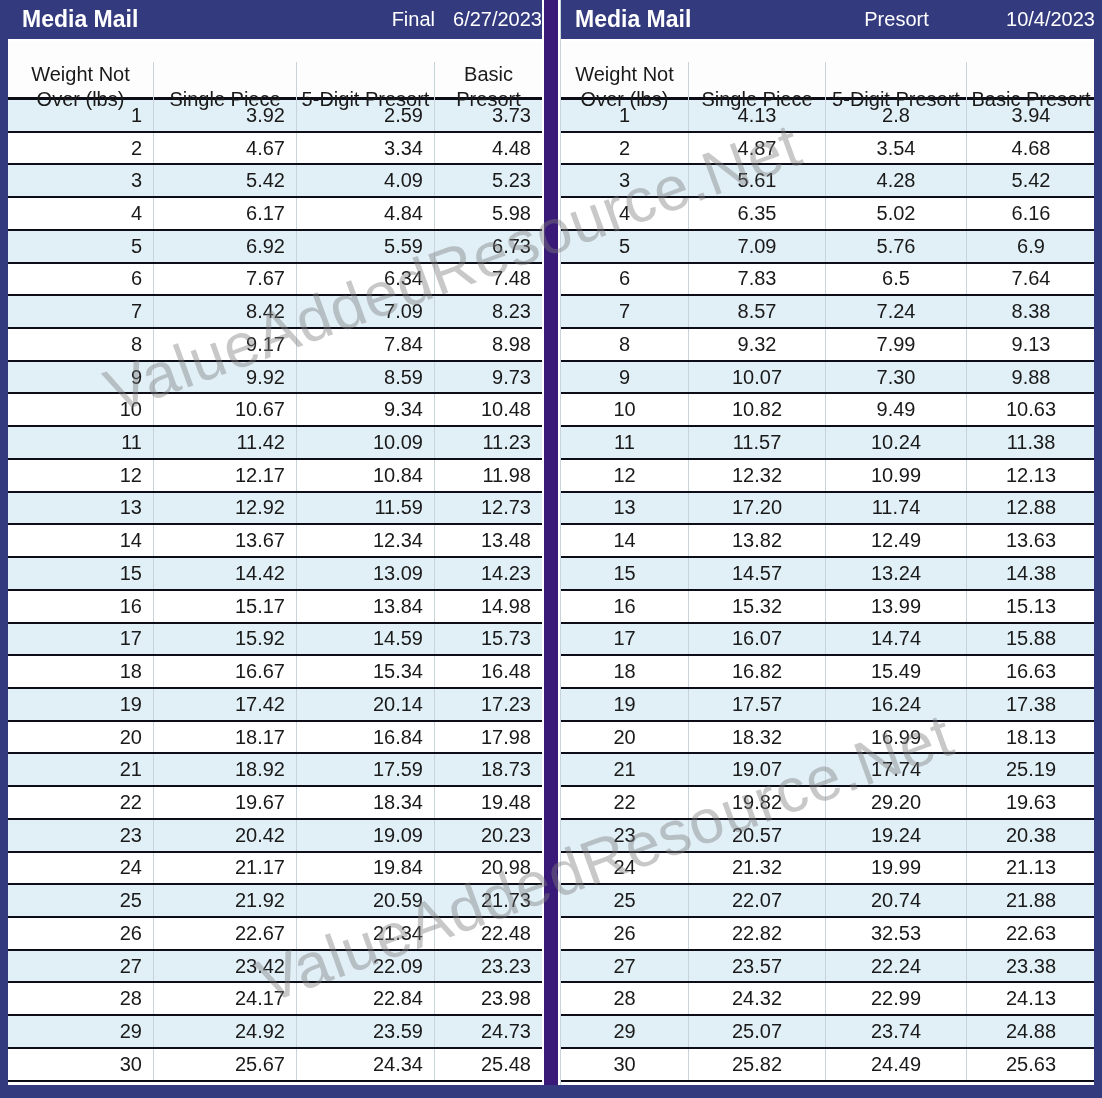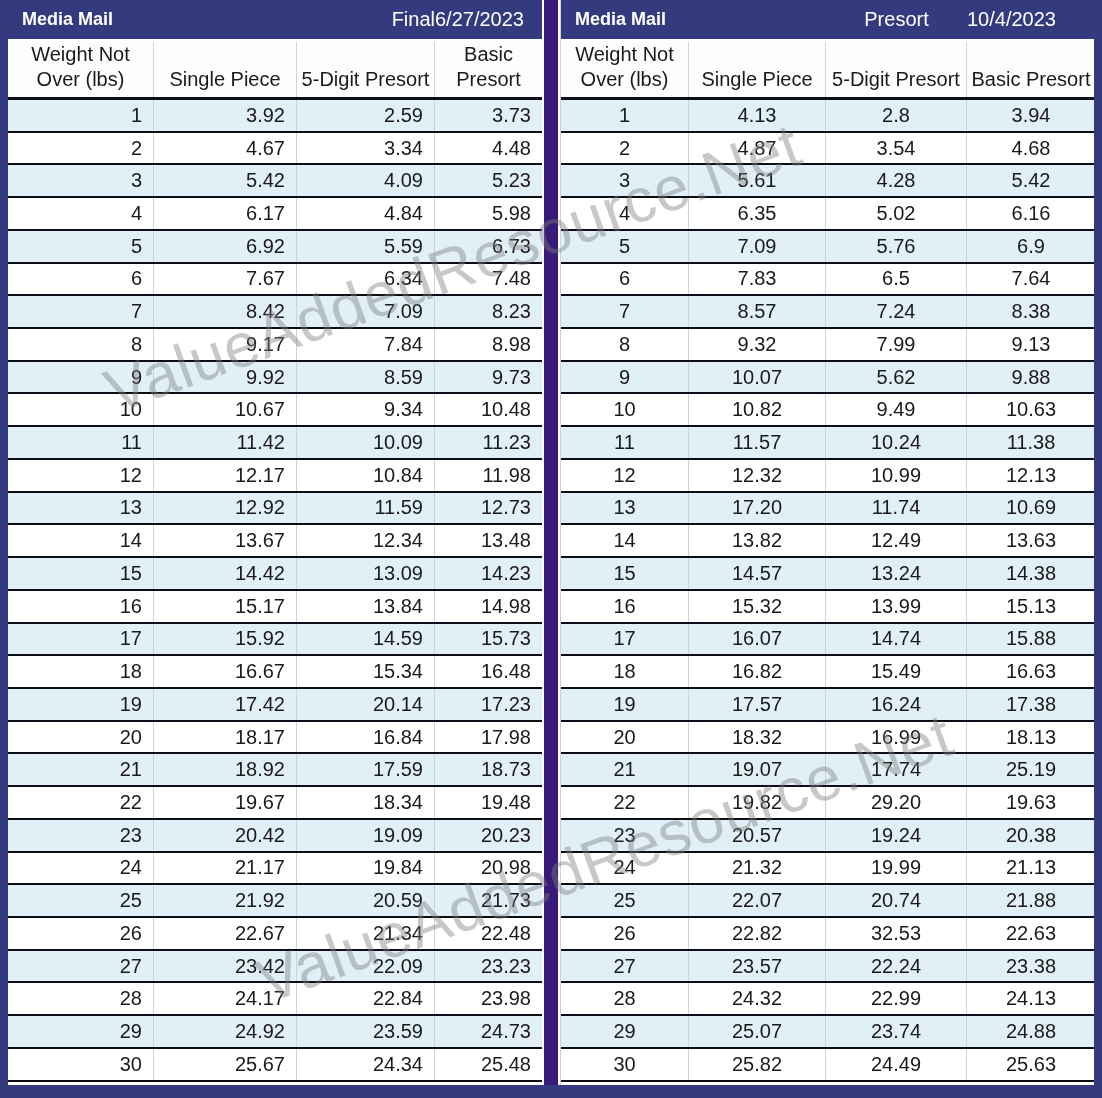--- a/index.html
+++ b/index.html
@@ -19,33 +19,34 @@
   .divider{width:18px;box-sizing:border-box;background:var(--purple);
     border-left:2px solid #ffffff;border-right:2px solid #ffffff;}
   
   .bar{
     height:39px;background:var(--navy);color:#ffffff;
     border-bottom:3px solid #ffffff;
     display:grid;align-items:center;font-size:20px;
   }
   .t-final .bar,.t-final .subheader,.t-final .row{display:grid;grid-template-columns:146px 143px 138px 107px;}
   .t-planning .bar,.t-planning .subheader,.t-planning .row{display:grid;grid-template-columns:128px 137px 141px 128px;}
-  .bar .title{grid-column:1 / span 2;font-weight:bold;font-size:18px;padding-left:14px;}
+  .bar .title{grid-column:1 / span 2;font-weight:bold;font-size:23px;padding-left:14px;}
   .bar .stage{grid-column:3;text-align:center;}
   .t-final .bar .stage{text-align:right;padding-left:6px;}
-  .bar .date{grid-column:4;text-align:left;}
+  .bar .date{grid-column:4;text-align:right;}
   
   .subheader{
     height:58px;background:#fdfdfd;border-bottom:3px solid var(--line-dark);
     box-sizing:border-box;
   }
   .colhead{
     display:flex;align-items:flex-end;justify-content:center;text-align:center;
     font-size:20px;line-height:25px;padding-bottom:5px;box-sizing:border-box;
     border-right:1px solid var(--grid);
+    margin-top:20px;
   }
   .colhead:last-child{border-right:none;}
   
   .row{height:32.73px;box-sizing:border-box;border-bottom:2px solid var(--line-dark);background:#ffffff;}
   .row.alt{background:var(--rowalt);}
   .cell{
     font-size:20px;display:flex;align-items:center;box-sizing:border-box;
     border-right:1px solid var(--grid);
   }
   .cell:last-child{border-right:none;}
@@ -324,21 +325,21 @@
           </div>
           <div class="row">
             <div class="cell">8</div>
             <div class="cell">9.32</div>
             <div class="cell">7.99</div>
             <div class="cell">9.13</div>
           </div>
           <div class="row alt">
             <div class="cell">9</div>
             <div class="cell">10.07</div>
-            <div class="cell">5.62</div>
+            <div class="cell">7.30</div>
             <div class="cell">9.88</div>
           </div>
           <div class="row">
             <div class="cell">10</div>
             <div class="cell">10.82</div>
             <div class="cell">9.49</div>
             <div class="cell">10.63</div>
           </div>
           <div class="row alt">
             <div class="cell">11</div>
@@ -349,21 +350,21 @@
           <div class="row">
             <div class="cell">12</div>
             <div class="cell">12.32</div>
             <div class="cell">10.99</div>
             <div class="cell">12.13</div>
           </div>
           <div class="row alt">
             <div class="cell">13</div>
             <div class="cell">17.20</div>
             <div class="cell">11.74</div>
-            <div class="cell">10.69</div>
+            <div class="cell">12.88</div>
           </div>
           <div class="row">
             <div class="cell">14</div>
             <div class="cell">13.82</div>
             <div class="cell">12.49</div>
             <div class="cell">13.63</div>
           </div>
           <div class="row alt">
             <div class="cell">15</div>
             <div class="cell">14.57</div>

